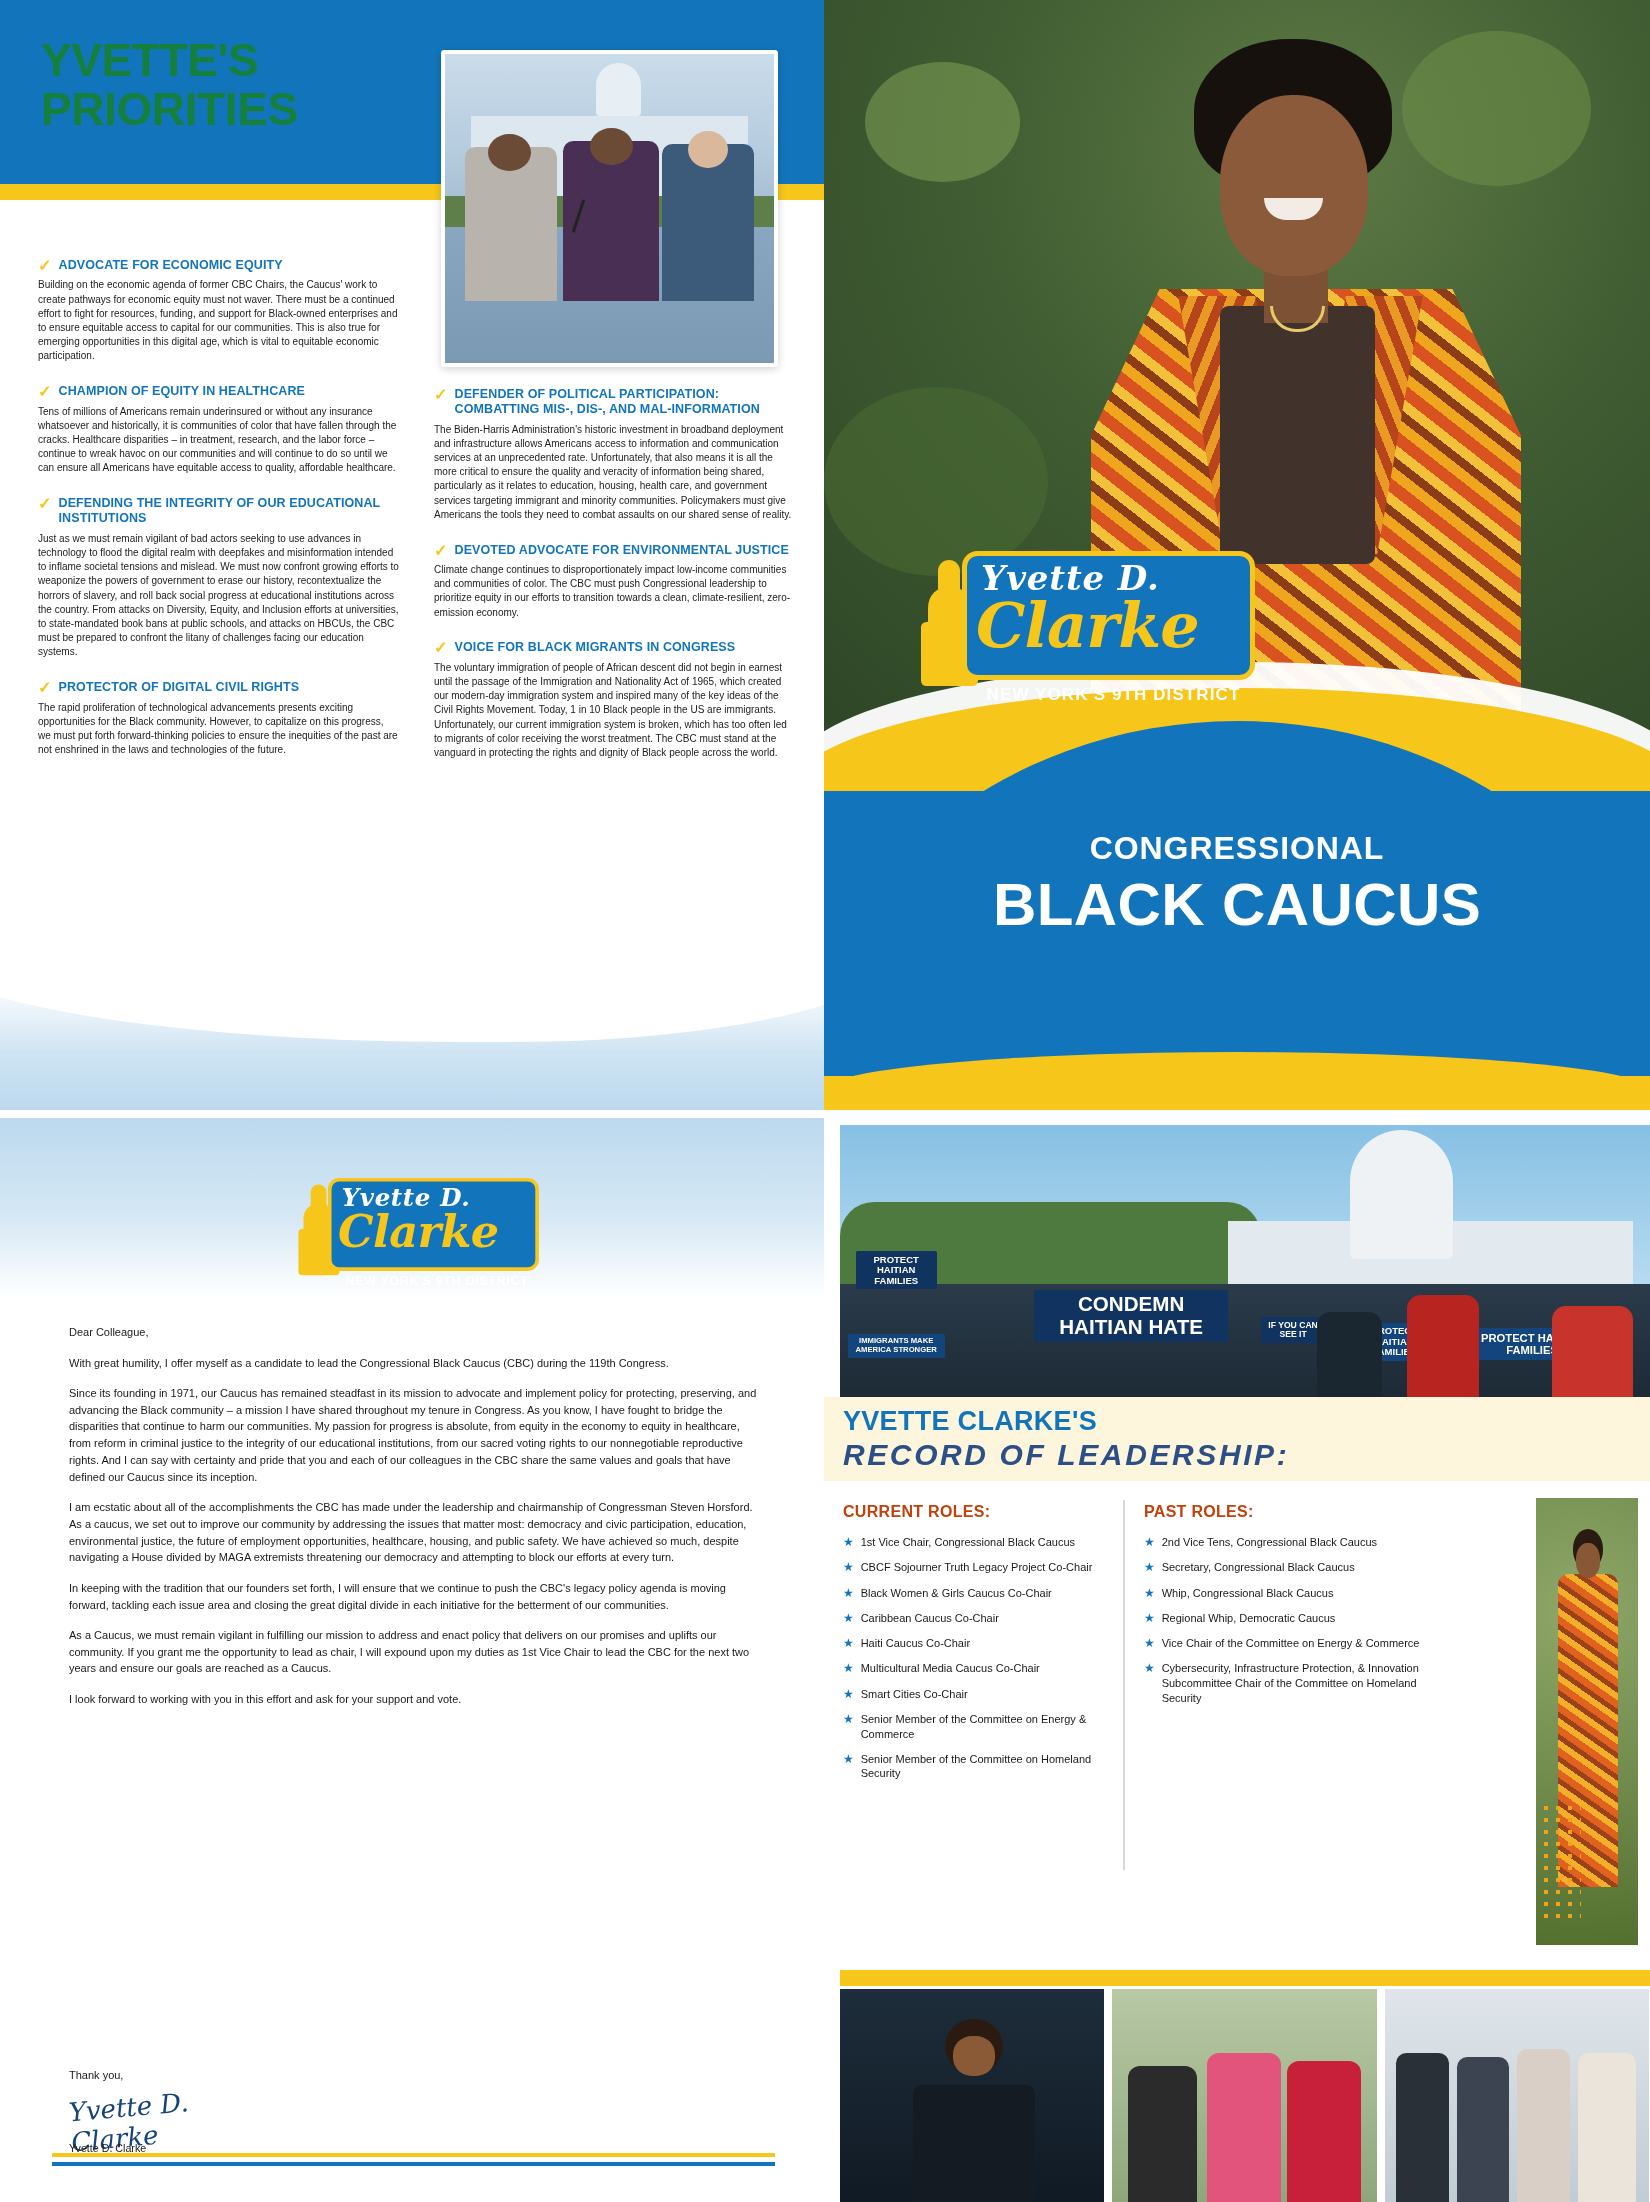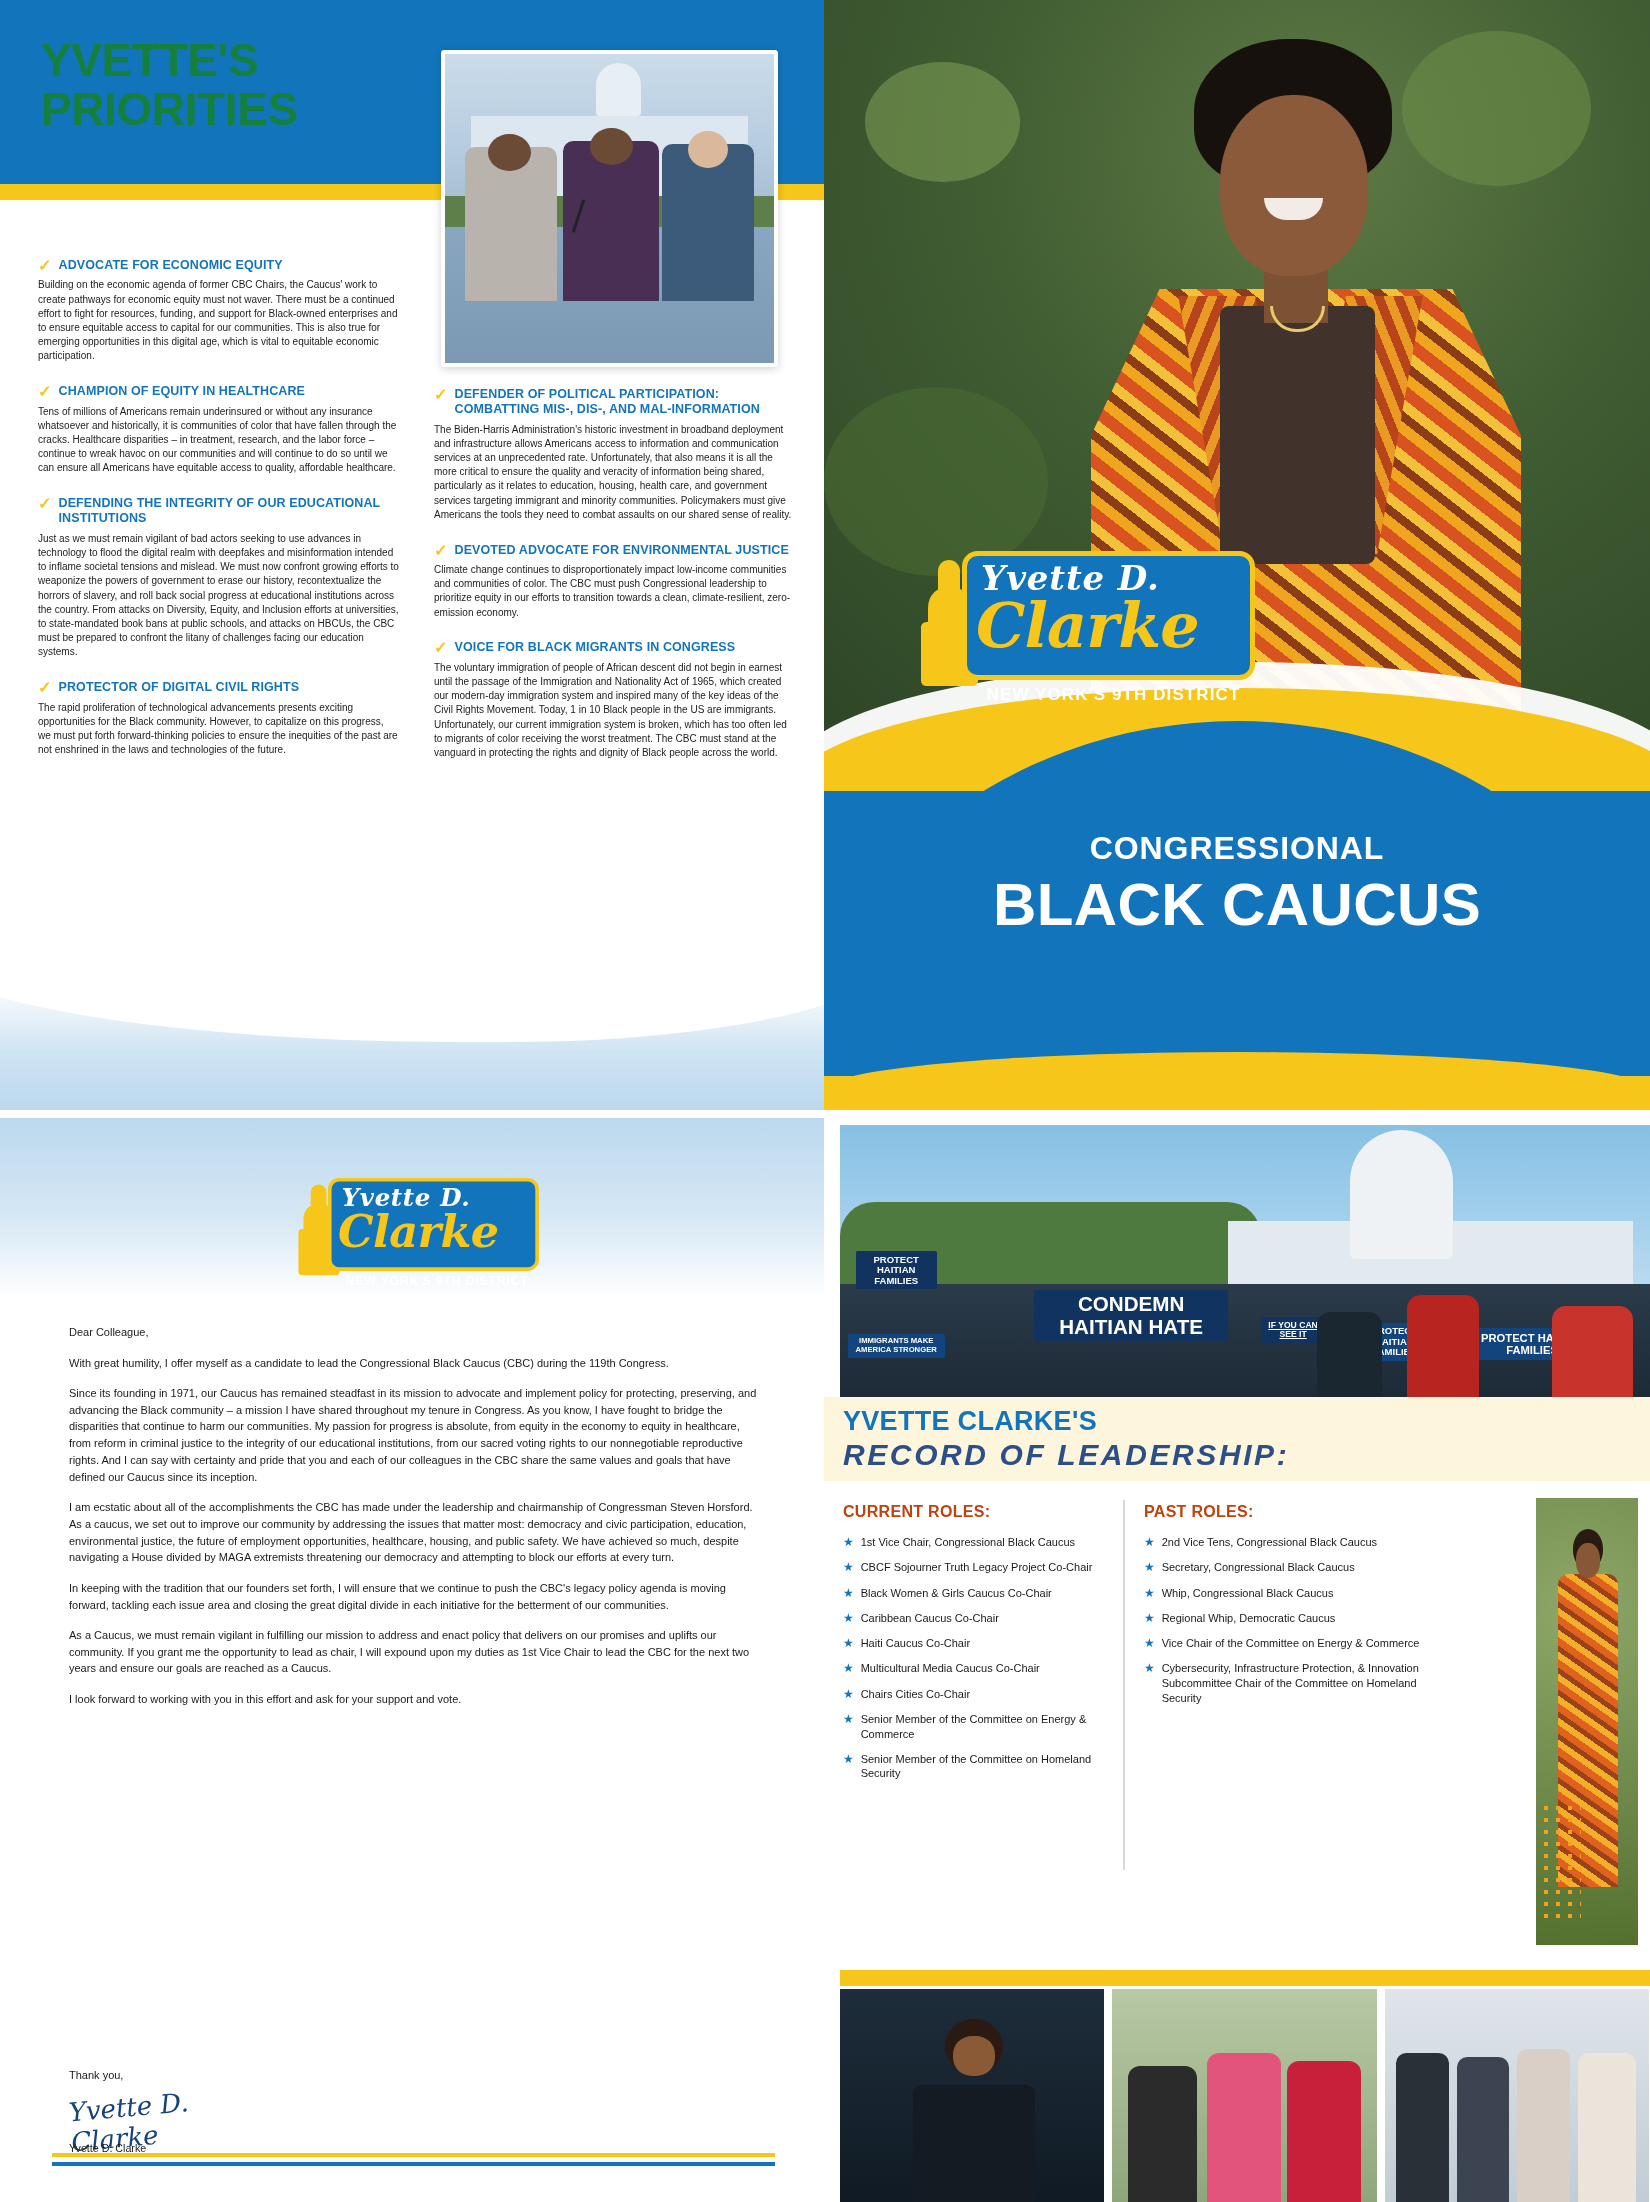--- a/index.html
+++ b/index.html
@@ -187,21 +187,21 @@
     background:linear-gradient(#86c0e4 0%, #b9dcf1 60%, #9ec6dd 100%);
   }
   .rec-photo .capitol-dome { position:absolute; left:63%; top:2%; width:103px; height:129px; background:#eef2f5; border-radius:52px 52px 5.2px 5.2px; }
   .rec-photo .capitol-base { position:absolute; left:48%; top:35%; width:50%; height:40%; background:#e3eaef; }
   .rec-photo .trees { position:absolute; left:0; top:28%; width:52%; height:35%; background:#4f7a3f; border-radius:34px 34px 0 0; }
   .rec-photo .crowd { position:absolute; left:0; bottom:0; width:100%; height:42%; background:linear-gradient(#2b3b4a,#1d2a36); }
   .sign { position:absolute; color:#fff; font-weight:bold; text-align:center; border-radius:1.7px; padding:3.4px 5.2px; line-height:1.1; }
   .sign.s1 { left:2%; top:46%; width:10%; background:#10335f; font-size:9.5px; }
   .sign.s2 { left:24%; top:60%; width:24%; background:#10335f; font-size:20.6px; }
   .sign.s3 { left:1%; top:76%; width:12%; background:#12457e; font-size:7.7px; }
-  .sign.s4 { left:52%; top:70%; width:8%; background:#10335f; font-size:8.6px;text-decoration:underline; }
+  .sign.s4 { left:52%; top:70%; width:8%; background:#10335f; font-size:8.6px; }
   .sign.s5 { left:63%; top:72%; width:11%; background:#12457e; font-size:9.5px; }
   .sign.s6 { left:78%; top:74%; width:15%; background:#12457e; font-size:11.2px; }
   .rec-photo .fig { position:absolute; bottom:0; border-radius:13.8px 13.8px 0 0; }
 
   .rec-head { position:absolute; left:0; top:279px; width:826px; height:84px; background:#fdf6dc; }
   .rec-head .h1 { position:absolute; left:19px; top:8.6px; color:#1275bc; font-size:27px; font-weight:bold; letter-spacing:0.3px; }
   .rec-head .h2 { position:absolute; left:19px; top:41px; color:#2b4f86; font-size:30px; font-weight:bold; font-style:italic; letter-spacing:2.6px; }
 
   .roles { position:absolute; left:19px; top:385px; width:688px; }
   .roles-col { position:absolute; top:0; width:284px; }
@@ -462,21 +462,21 @@
           <div class="role">
             <span class="star">★</span>
             <span class="role-text">Haiti Caucus Co-Chair</span>
           </div>
           <div class="role">
             <span class="star">★</span>
             <span class="role-text">Multicultural Media Caucus Co-Chair</span>
           </div>
           <div class="role">
             <span class="star">★</span>
-            <span class="role-text">Chairs Cities Co-Chair</span>
+            <span class="role-text">Smart Cities Co-Chair</span>
           </div>
           <div class="role">
             <span class="star">★</span>
             <span class="role-text">Senior Member of the Committee on Energy &amp; Commerce</span>
           </div>
           <div class="role">
             <span class="star">★</span>
             <span class="role-text">Senior Member of the Committee on Homeland Security</span>
           </div>
         </div>

